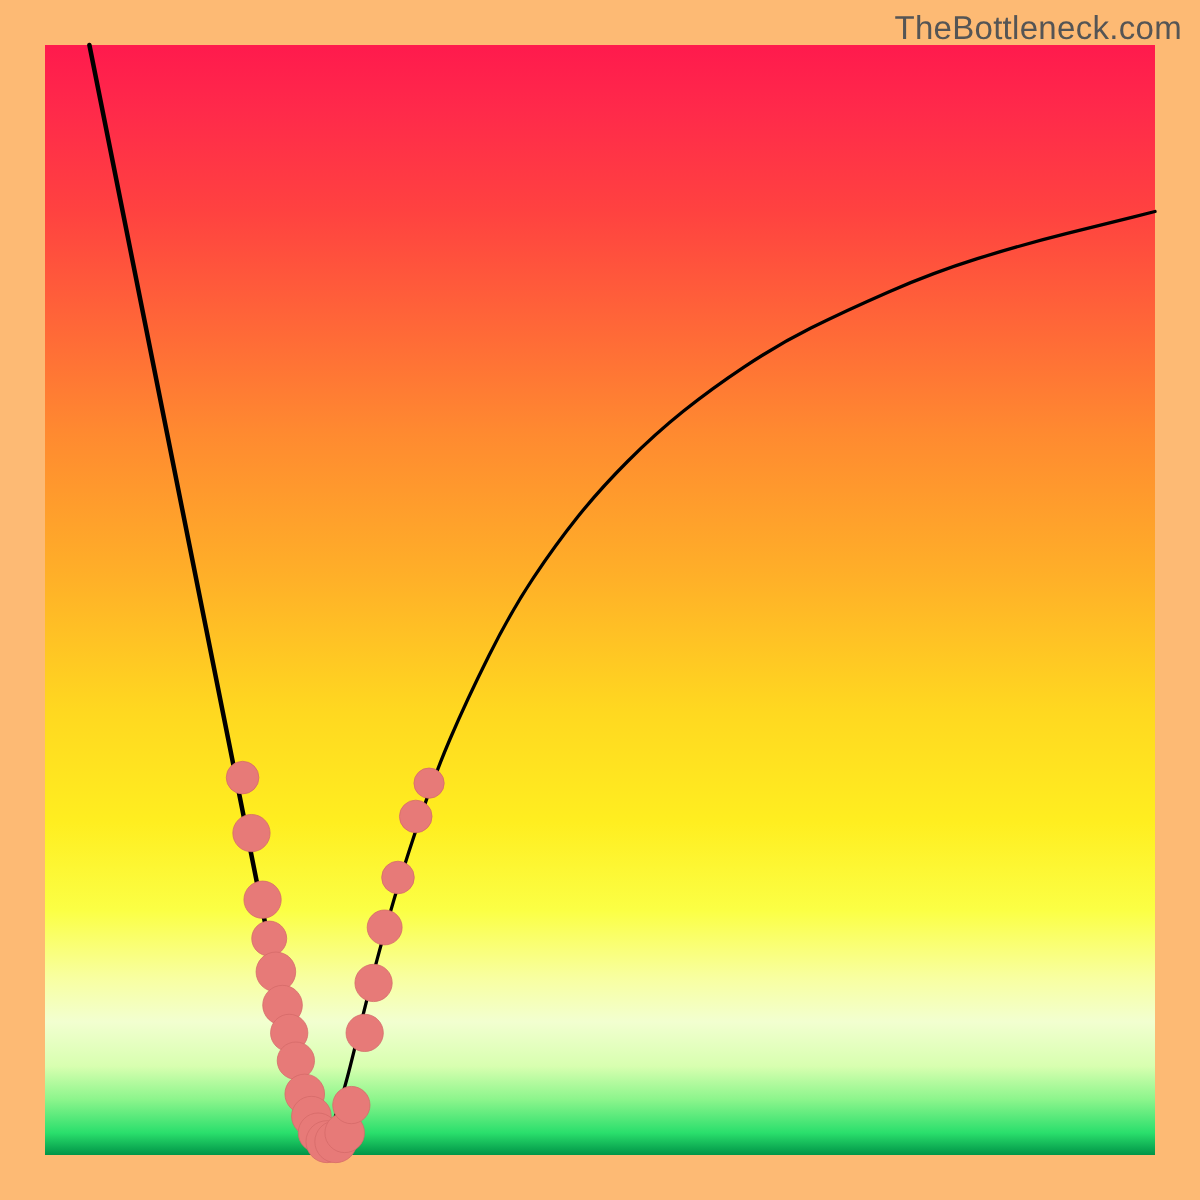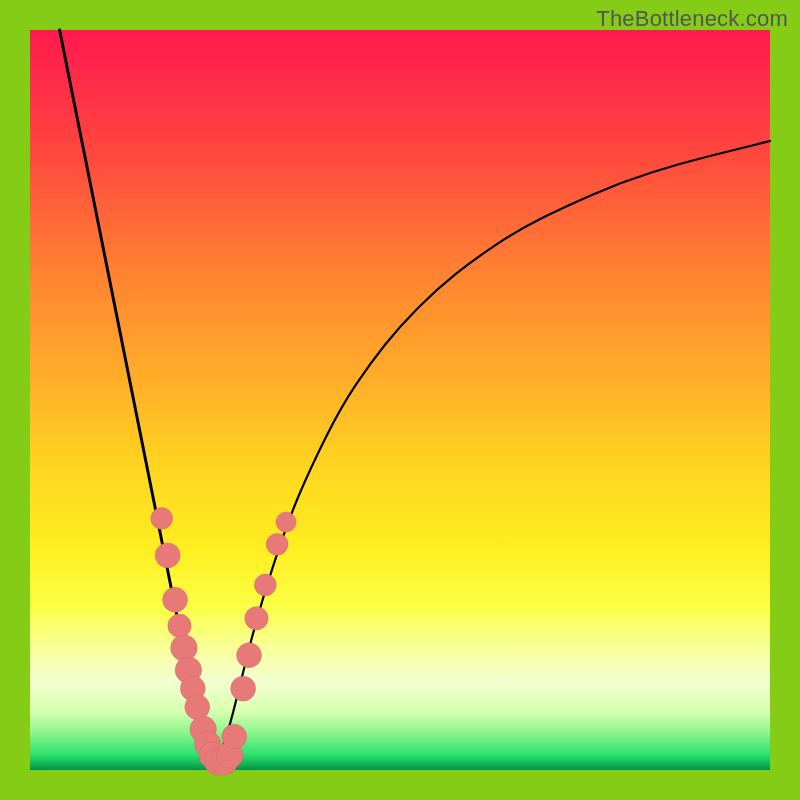--- a/index.html
+++ b/index.html
@@ -8,21 +8,21 @@
     width: 800px;
     height: 800px;
     overflow: hidden;
     background: #000;
     font-family: Arial, Helvetica, sans-serif;
   }
   .frame {
     position: relative;
     width: 800px;
     height: 800px;
-    background: #84cc16;
+    background: #fdba74;
   }
   .plot-area {
     position: absolute;
     left: 30px;
     top: 30px;
     width: 740px;
     height: 740px;
     
     background: linear-gradient(to bottom,
       #ff1a4d 0%,

